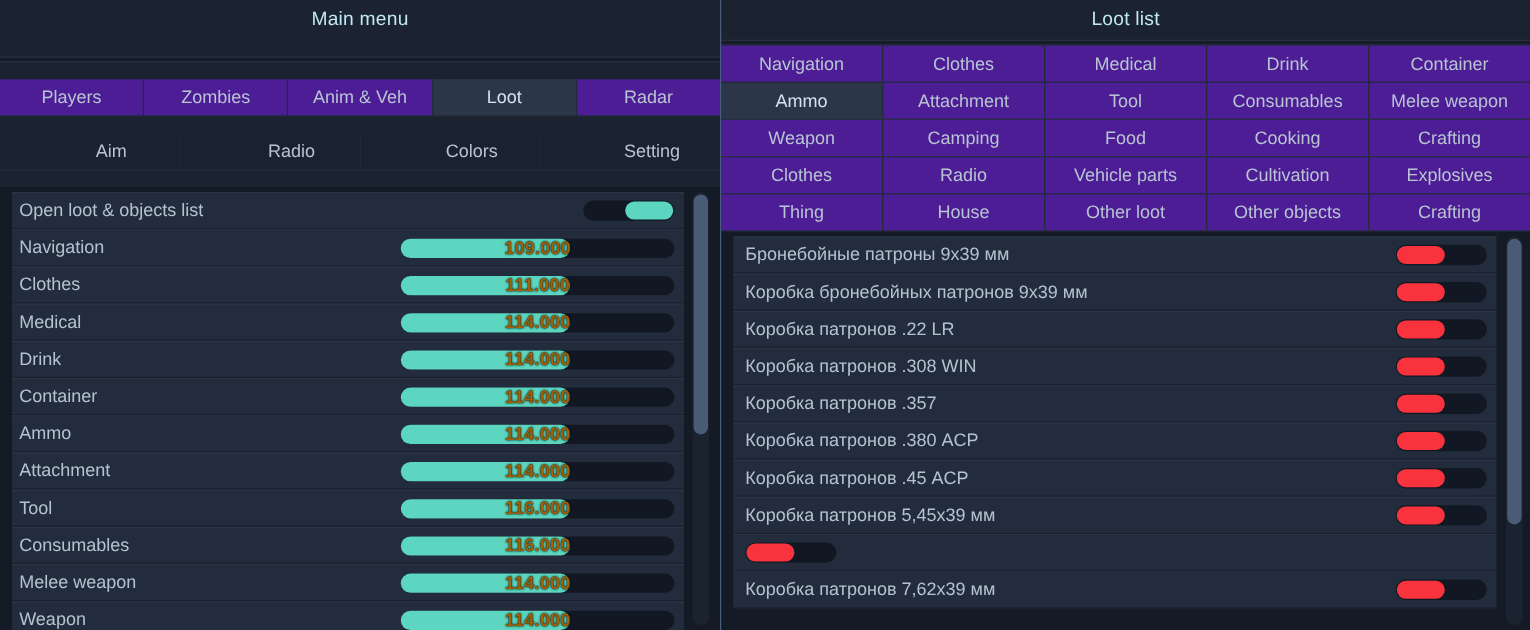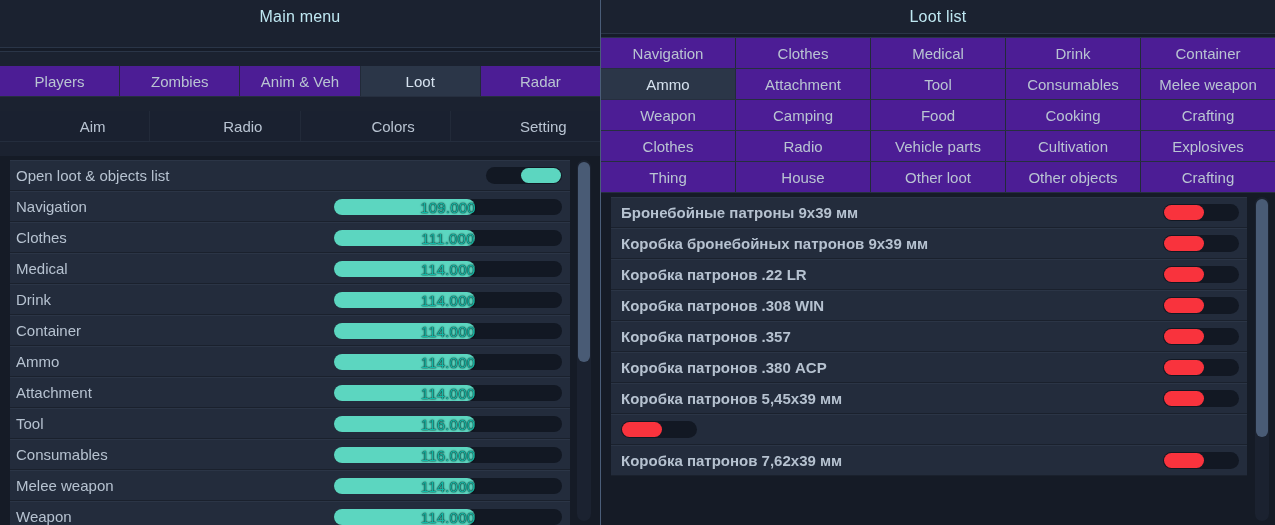--- a/index.html
+++ b/index.html
@@ -130,24 +130,25 @@
     left: 0; top: 0; bottom: 0;
     border-radius: 8px;
     background: #5cd6c0;
   }
   .slider-value {
     position: absolute;
     left: 0; right: 0; top: 50%;
     transform: translateY(-50%);
     text-align: center;
     font-size: 15px;
-    color: #14b8a6;
+    color: #a16207;
     text-shadow: 0 0 2px rgba(0,0,0,.85), 0 0 1px rgba(0,0,0,.9);
     letter-spacing: .2px;
     pointer-events: none;
+    font-weight: bold;
   }
 
   
   .toggle {
     position: relative;
     width: 76px;
     height: 17px;
     border-radius: 9px;
     background: #121823;
     flex: none;
@@ -172,21 +173,20 @@
     border-bottom: 1px solid #1a212d;
     border-top: 1px solid #2b3546;
     padding: 0 8px 0 10px;
   }
   .lrow-label {
     color: #b6c2d0;
     font-size: 15px;
     flex: 1;
     white-space: nowrap;
     overflow: hidden;
-    font-weight: bold;
   }
   .lrow .toggle { width: 76px; }
 
   
   .scrollbar {
     position: absolute;
     top: 4px;
     bottom: 4px;
     width: 14px;
     background: #1b2230;
@@ -479,20 +479,26 @@
               <div class="toggle-knob"></div>
             </div>
           </div>
           <div class="lrow">
             <div class="lrow-label">Коробка патронов .380 ACP</div>
             <div class="toggle off">
               <div class="toggle-knob"></div>
             </div>
           </div>
           <div class="lrow">
+            <div class="lrow-label">Коробка патронов .45 ACP</div>
+            <div class="toggle off">
+              <div class="toggle-knob"></div>
+            </div>
+          </div>
+          <div class="lrow">
             <div class="lrow-label">Коробка патронов 5,45х39 мм</div>
             <div class="toggle off">
               <div class="toggle-knob"></div>
             </div>
           </div>
           <div class="lrow">
             <div class="toggle off">
               <div class="toggle-knob"></div>
             </div>
           </div>

